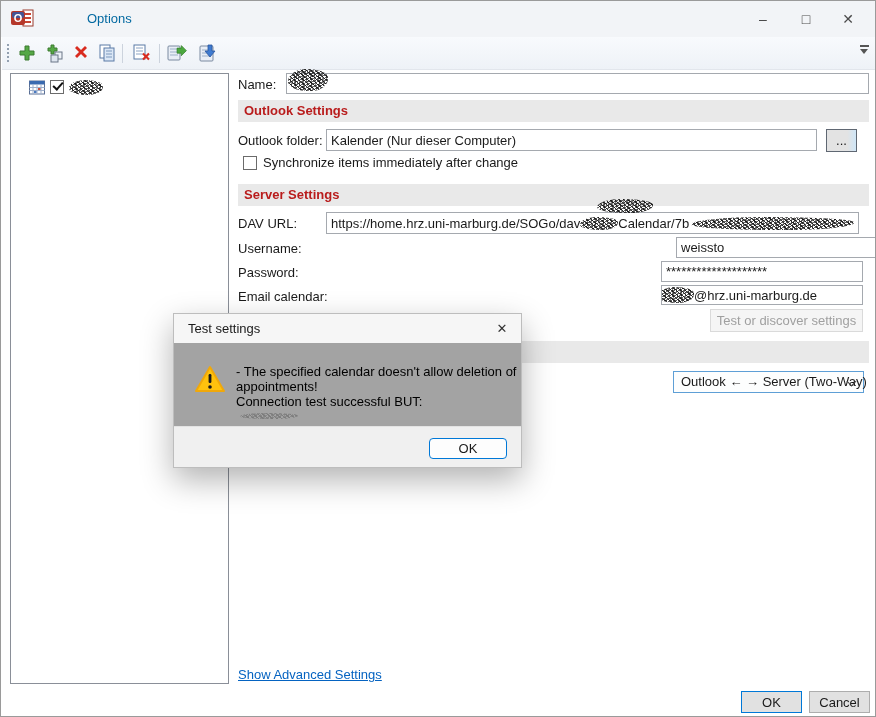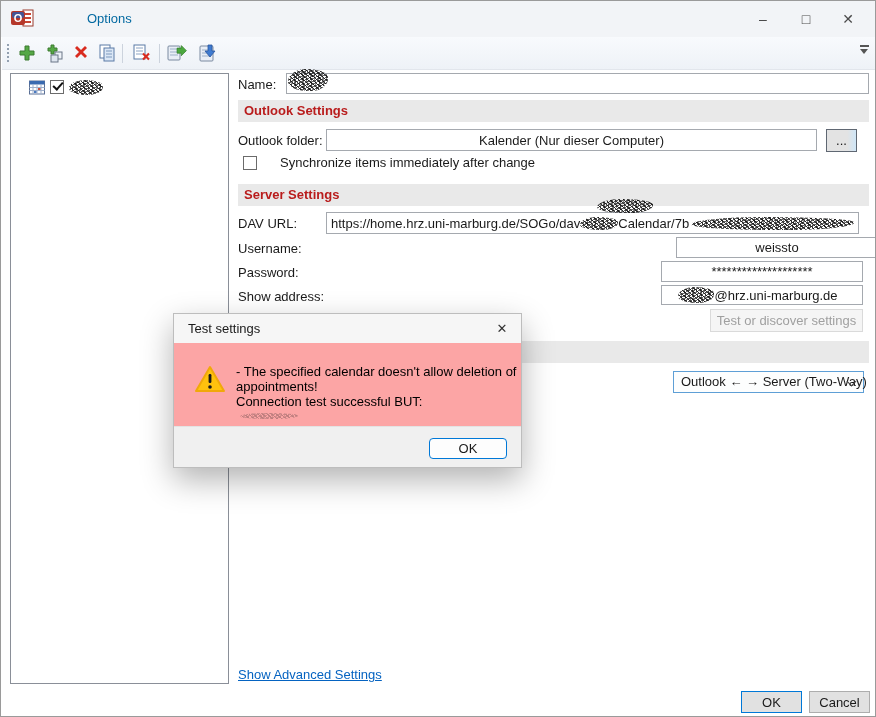--- a/index.html
+++ b/index.html
@@ -41,36 +41,36 @@
       repeating-linear-gradient(41deg, rgba(15,15,15,.85) 0 1px, transparent 1px 3px),
       repeating-linear-gradient(-28deg, rgba(35,35,35,.7) 0 1px, transparent 1px 2.5px),
       repeating-linear-gradient(80deg, rgba(0,0,0,.45) 0 1px, transparent 1px 4px);
     border-radius:48% 55% 45% 52% / 60% 42% 58% 45%; }
   .scribble.abs { position:absolute; z-index:3; }
   
   .lbl { position:absolute; color:#1a1a1a; }
   .section { position:absolute; left:237px; width:631px; height:22px; background:#e9e9e9;
              color:#b91c1c; font-weight:bold; line-height:22px; padding-left:6px; }
   .tbox { position:absolute; background:#fff; border:1px solid #a5a9af; padding:2px 4px;
-          white-space:nowrap; overflow:hidden; display:flex; align-items:center;justify-content:center; }
+          white-space:nowrap; overflow:hidden; display:flex; align-items:center; }
   .btn { position:absolute; background:#e1e1e1; border:1px solid #adadad; text-align:center;
          display:flex; align-items:center; justify-content:center; font-size:13px; }
   .btn.default { border-color:#0078d7; }
   .btn.disabled { background:#f5f5f5; border-color:#dadada; color:#a0a0a0; }
   .browse-btn { background:linear-gradient(90deg,#e3e3e3 70%,#cfe6f7); border:1px solid #5f6772; }
   .combo { position:absolute; height:22px; border:1px solid #ababab; background:#f5f5f5;
            padding:0 22px 0 7px; line-height:20px; white-space:nowrap; }
   .combo.focus { border-color:#5e9fd6; background:#fdfefe; }
   .combo .chev { position:absolute; right:8px; top:6px; width:7px; height:7px;
       border-right:1.4px solid #444; border-bottom:1.4px solid #444; transform:rotate(45deg); }
   .link { position:absolute; color:#0563c1; text-decoration:underline; }
-  .checkrow { position:absolute; display:flex; align-items:center; gap:23px; }
+  .checkrow { position:absolute; display:flex; align-items:center; gap:6px; }
   
   .dialog { position:absolute; left:172px; top:312px; width:349px; height:155px;
-            background:#fca5a5; border:1px solid #bdbdbd; z-index:20;
+            background:#a3a3a3; border:1px solid #bdbdbd; z-index:20;
             box-shadow:0 12px 30px rgba(0,0,0,.3); }
   .dlg-title { position:absolute; left:0; top:0; width:100%; height:29px; background:#f6f6f6;
                line-height:29px; padding-left:14px; color:#1a1a1a; }
   .dlg-close { position:absolute; right:2px; top:0; width:34px; height:29px; text-align:center;
                line-height:29px; font-size:13px; color:#333; }
   .dlg-body-text { position:absolute; left:62px; top:50px; width:292px; line-height:15px; color:#000; }
   .dlg-smudge { left:66px; top:99px; width:58px; height:6px; opacity:.28; }
   .dlg-footer { position:absolute; left:0; bottom:0; width:100%; height:41px; background:#f0f0f0;
                 border-top:1px solid #e3e3e3; }
   .dlg-ok { position:absolute; left:255px; top:124px; width:78px; height:21px; background:#fdfdfd;
@@ -215,21 +215,21 @@
   <div class="lbl" style="left:237px; top:240px;">Username:</div>
   <div class="tbox" style="left:660px; top:236px; width:202px; height:21px;margin-left:15px;">
     <span>weissto</span>
   </div>
 
   <div class="lbl" style="left:237px; top:264px;">Password:</div>
   <div class="tbox" style="left:660px; top:260px; width:202px; height:21px;">
     <span>********************</span>
   </div>
 
-  <div class="lbl" style="left:237px; top:288px;">Show address:</div>
+  <div class="lbl" style="left:237px; top:288px;">Email calendar:</div>
   <div class="tbox" style="left:660px; top:284px; width:202px; height:20px;">
     <span class="scribble" style="width:36px;height:16px;margin-left:-8px;flex:none;"></span>
       <span>@hrz.uni-marburg.de</span>
   </div>
 
   <div class="btn disabled" style="left:709px; top:308px; width:153px; height:23px;">Test or discover settings</div>
 
   <div class="section" style="top:340px;"></div>
 
   <div class="combo focus" style="left:672px; top:370px; width:191px;">

